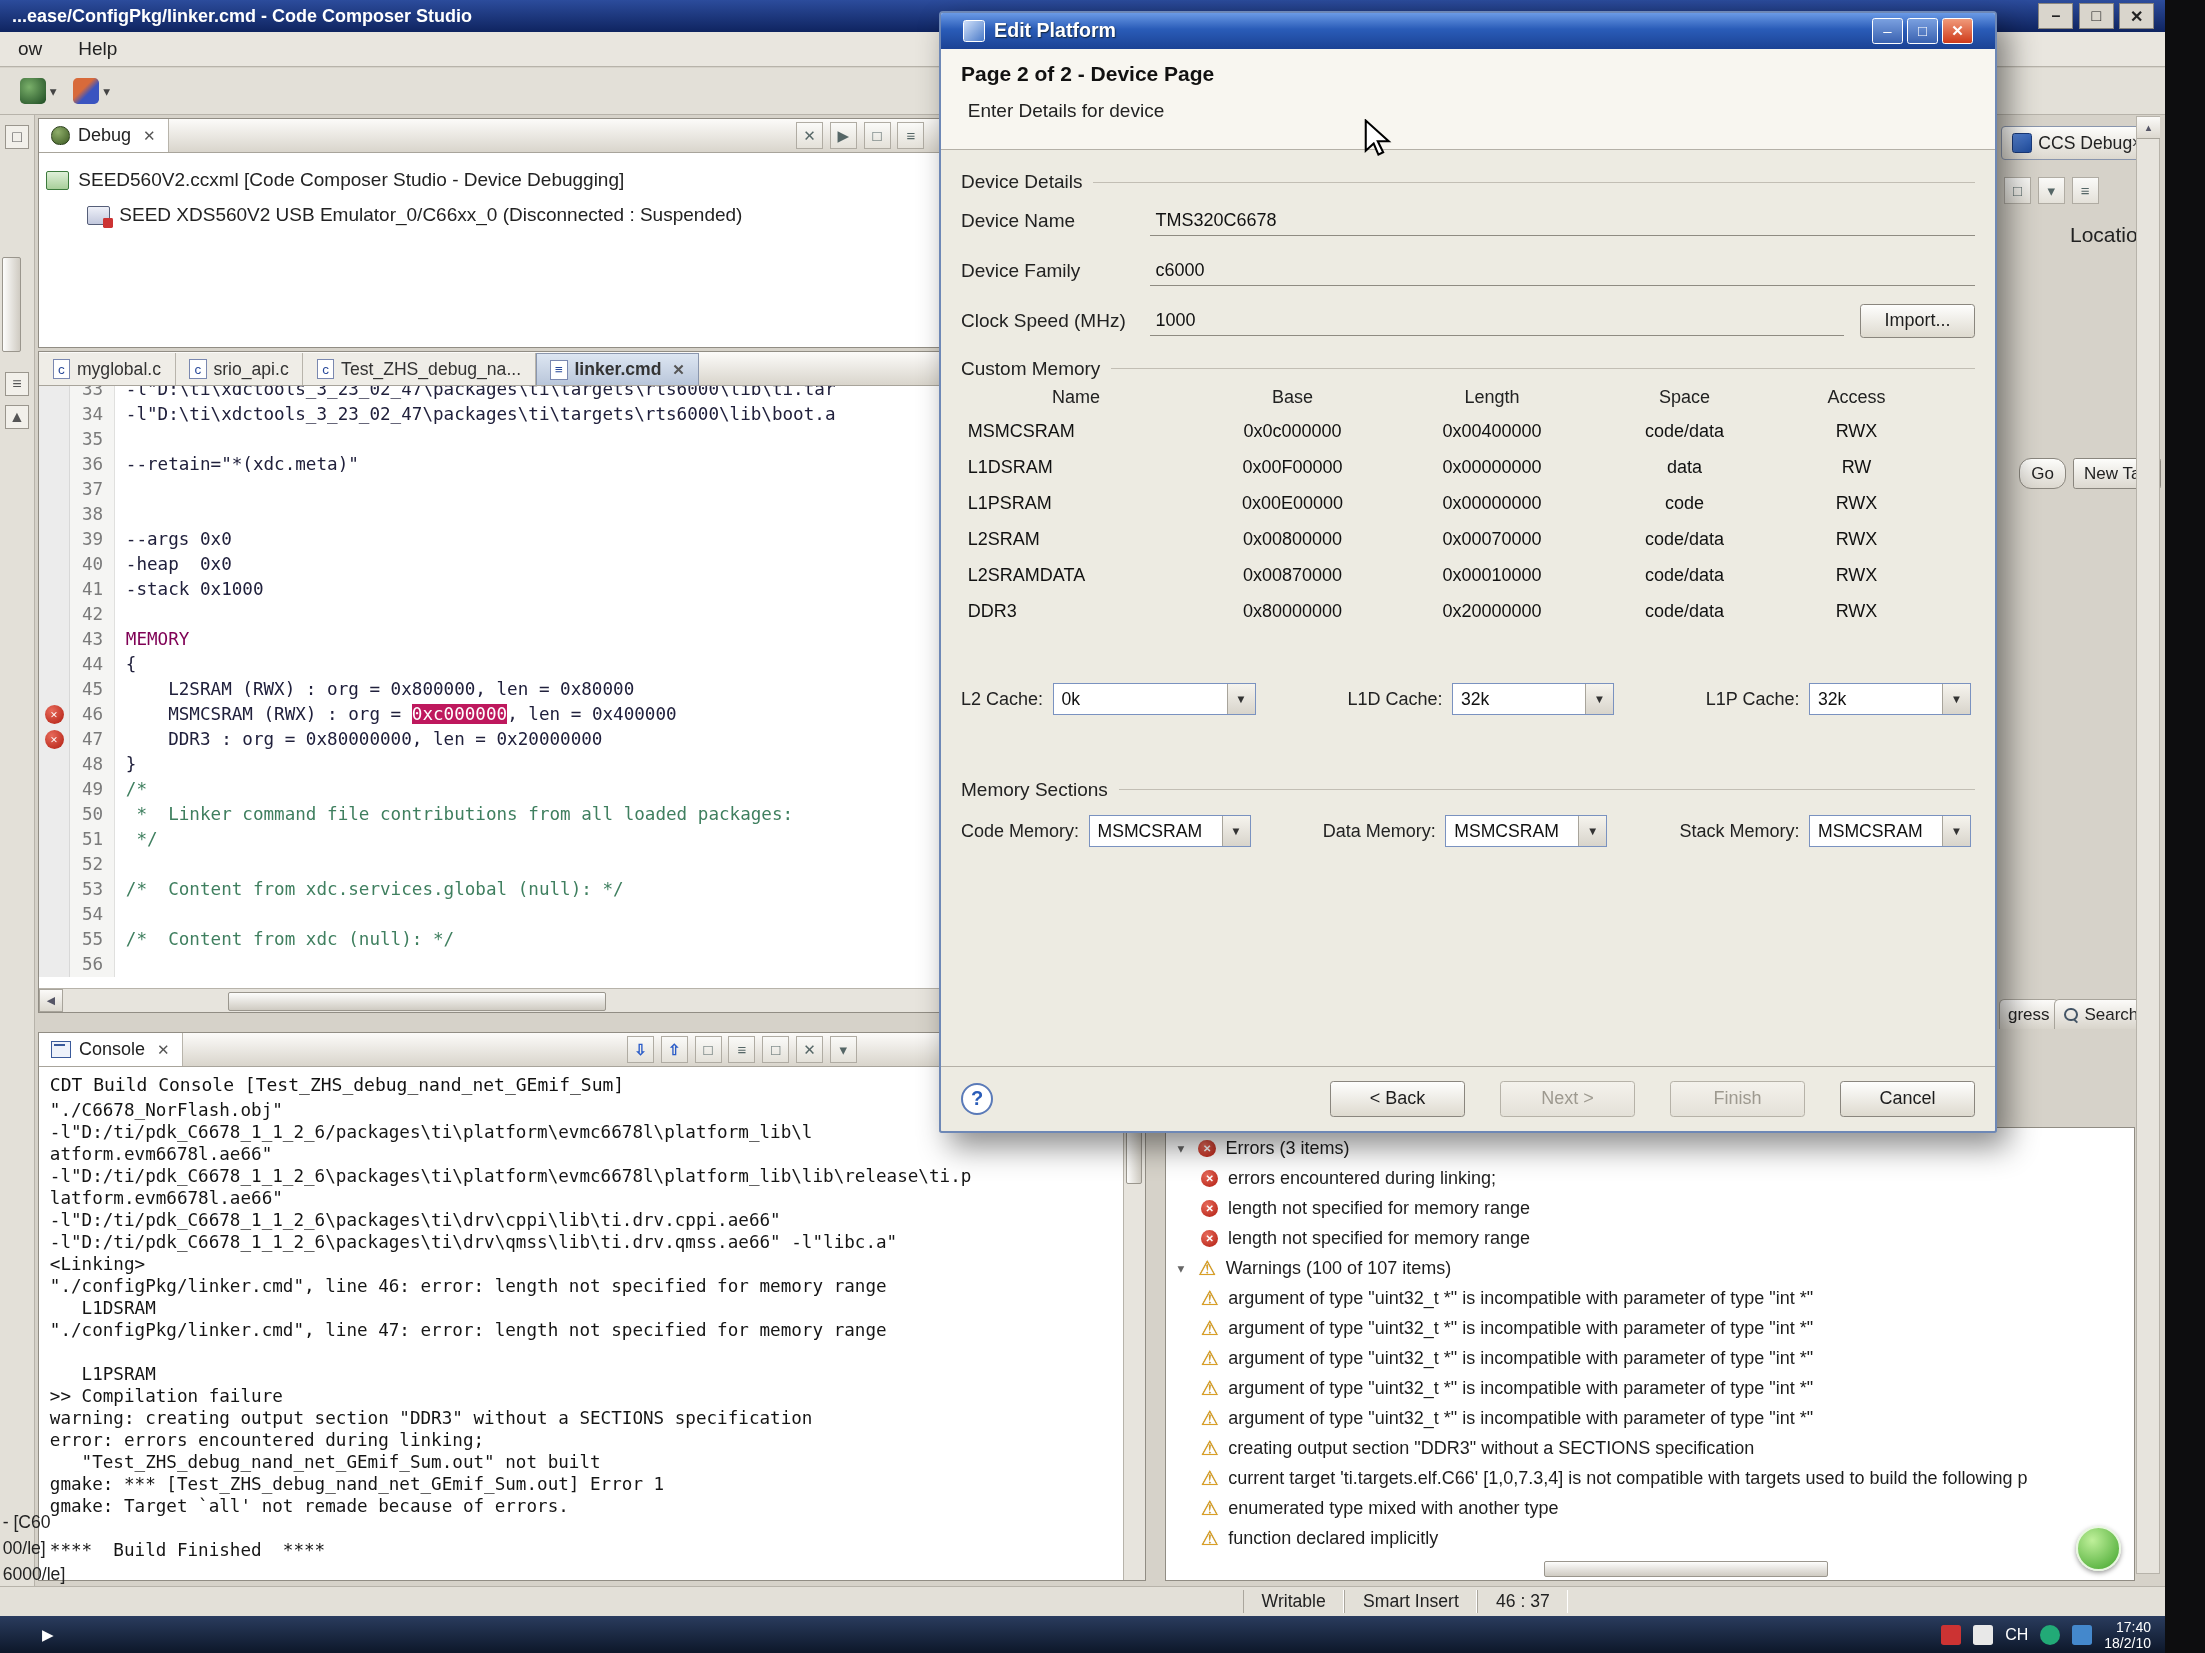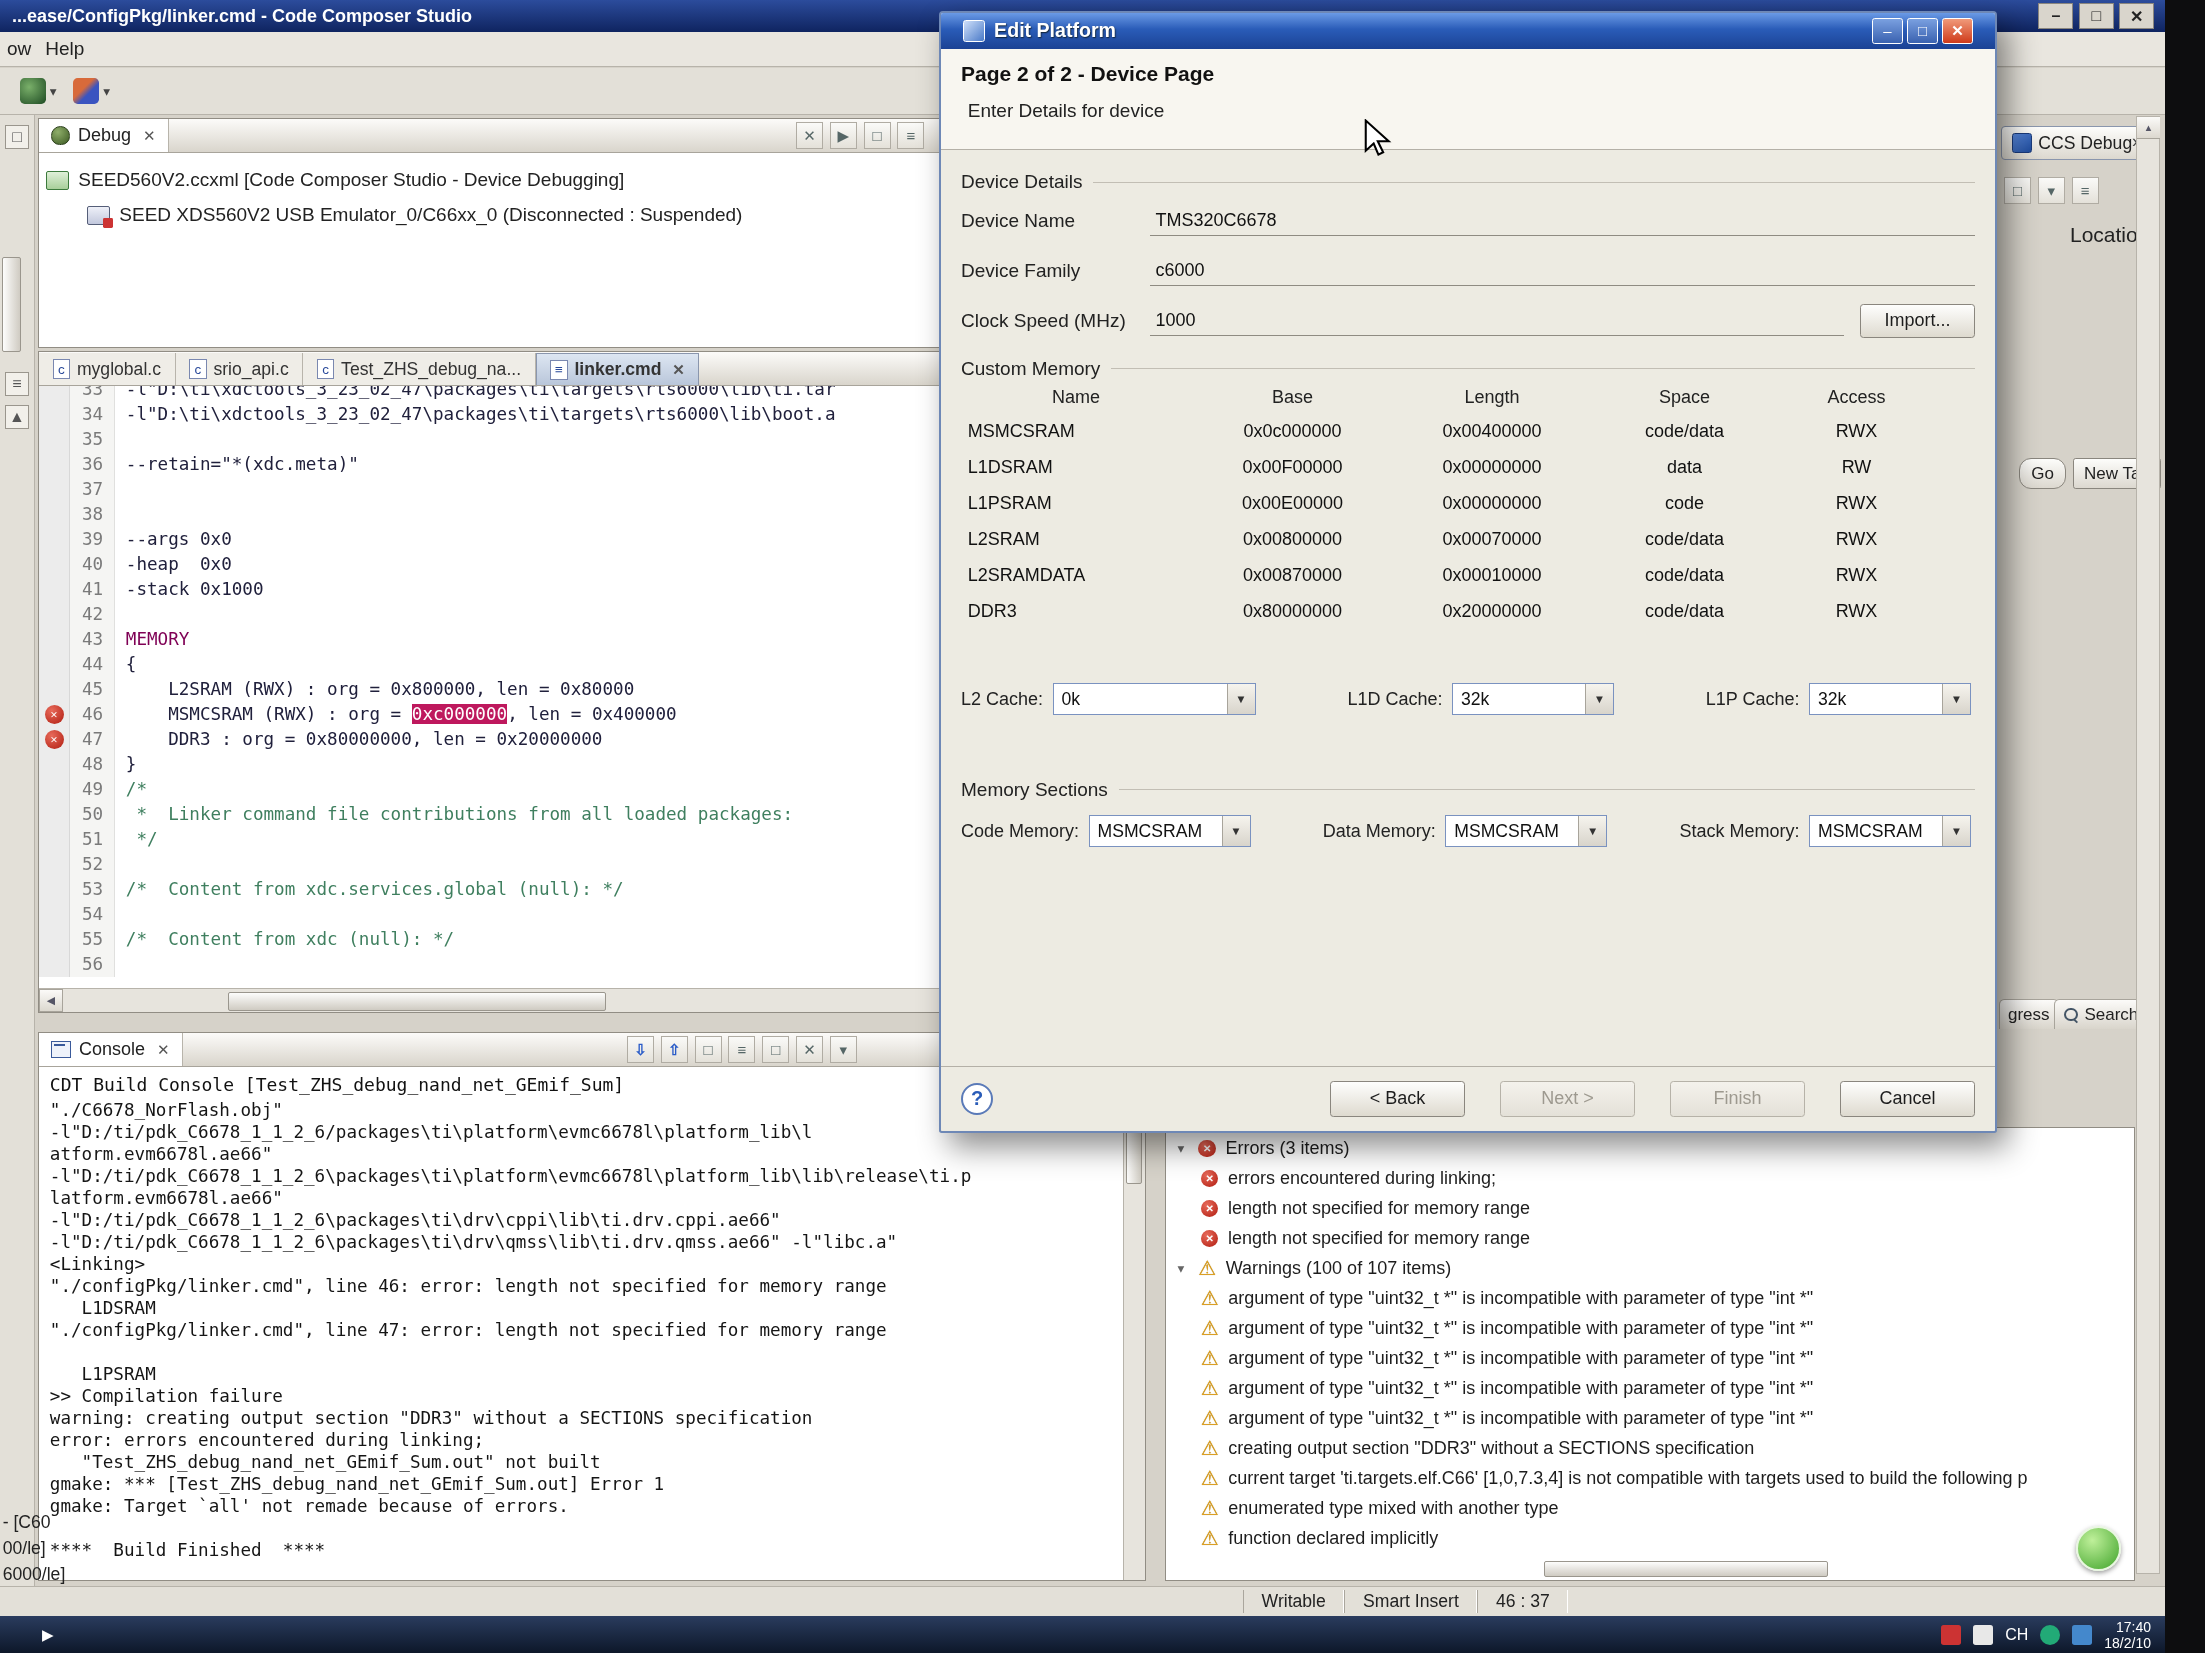--- a/index.html
+++ b/index.html
@@ -6,21 +6,21 @@
   html,body{width:2205px;height:1654px}
   body{position:relative;background:#0d0d0f;font-family:"Liberation Sans",sans-serif;overflow:hidden;color:#222}
   .screen{position:absolute;left:0;top:0;width:2165px;height:1654px;background:#d6d2c9}
   .bezel-right{position:absolute;left:2165px;top:0;width:41px;height:1654px;background:#0d0d0f}
 
   
   .titlebar{position:absolute;left:0;top:0;width:2165px;height:32px;background:linear-gradient(#2c4c9c,#0f2460);color:#fff;display:flex;align-items:center;padding-left:12px;font-size:18px;font-weight:bold}
   .win-controls{position:absolute;right:10.8px;top:3.4px;display:flex;gap:5.4px}
   .win-btn{width:35px;height:26px;background:#d9d5cc;border:1.4px solid #8a867e;display:flex;align-items:center;justify-content:center;font-size:16px;color:#222}
   .menubar{position:absolute;left:0;top:32px;width:2165px;height:35px;background:#e9e6df;border-bottom:0.7px solid #b7b3aa;display:flex;align-items:center;font-size:19px}
-  .menu-item{padding:0 7px;height:100%;display:flex;align-items:center}
+  .menu-item{padding:0 18px;height:100%;display:flex;align-items:center}
   .toolbar{position:absolute;left:0;top:68px;width:2165px;height:47px;background:#e3e0d8;border-bottom:0.7px solid #b7b3aa;display:flex;align-items:center;gap:9.5px;padding-left:16px}
   .tb-group{display:flex;align-items:center;gap:4px;padding:2.7px;border:0.7px solid transparent}
   .tb-ic{width:26px;height:26px;border-radius:4.7px}
   .tb-ic1{background:radial-gradient(circle at 35% 35%,#7ab06a,#1d4a22)}
   .tb-ic2{background:linear-gradient(135deg,#d86a3a 40%,#3a54c0 60%)}
   .tb-car{font-size:13.5px;color:#444}
   .rail{position:absolute;left:0;top:115px;width:35px;height:1473px;background:#e3e0d8;border-right:0.7px solid #b7b3aa}
   .rail-ic{width:24px;height:24px;margin:9.5px auto;border:0.7px solid #9a968d;background:#f2f0ea;display:flex;align-items:center;justify-content:center;color:#555;font-size:16px}
 
   

